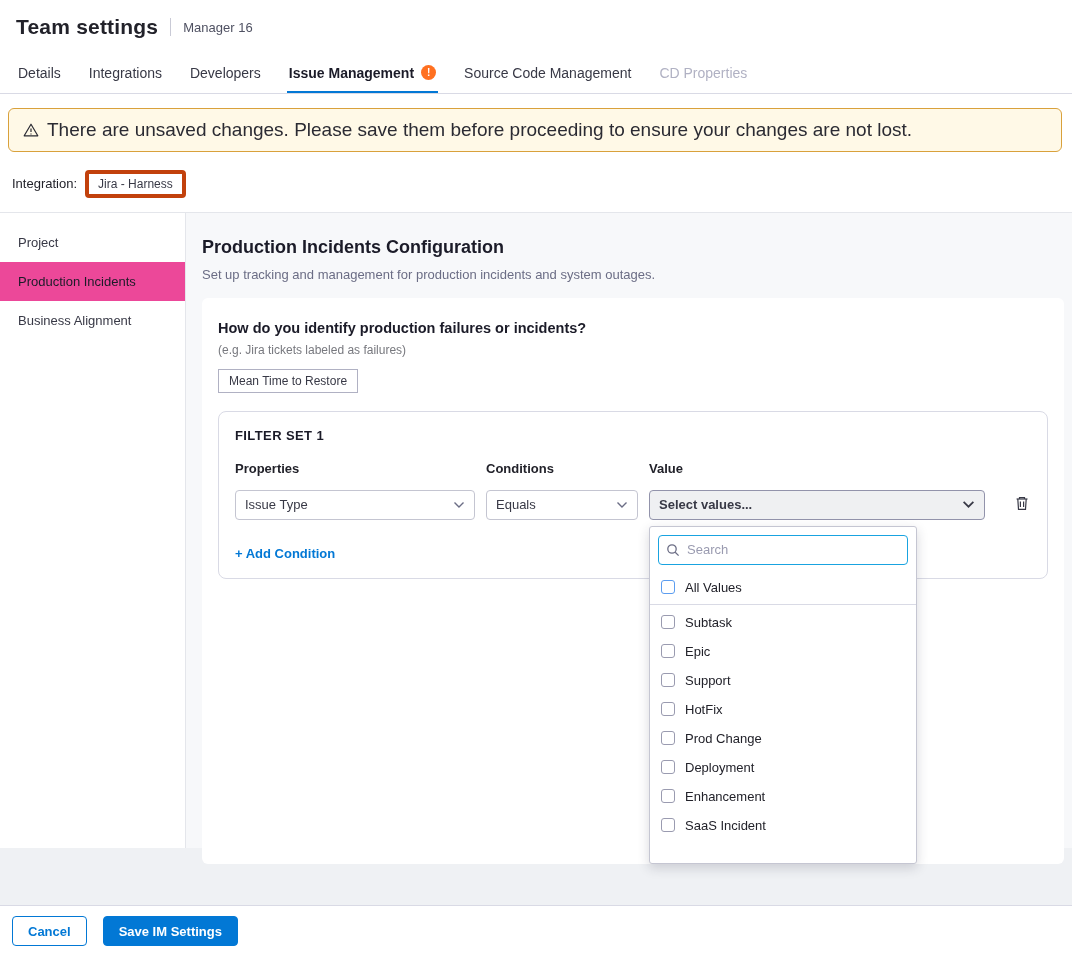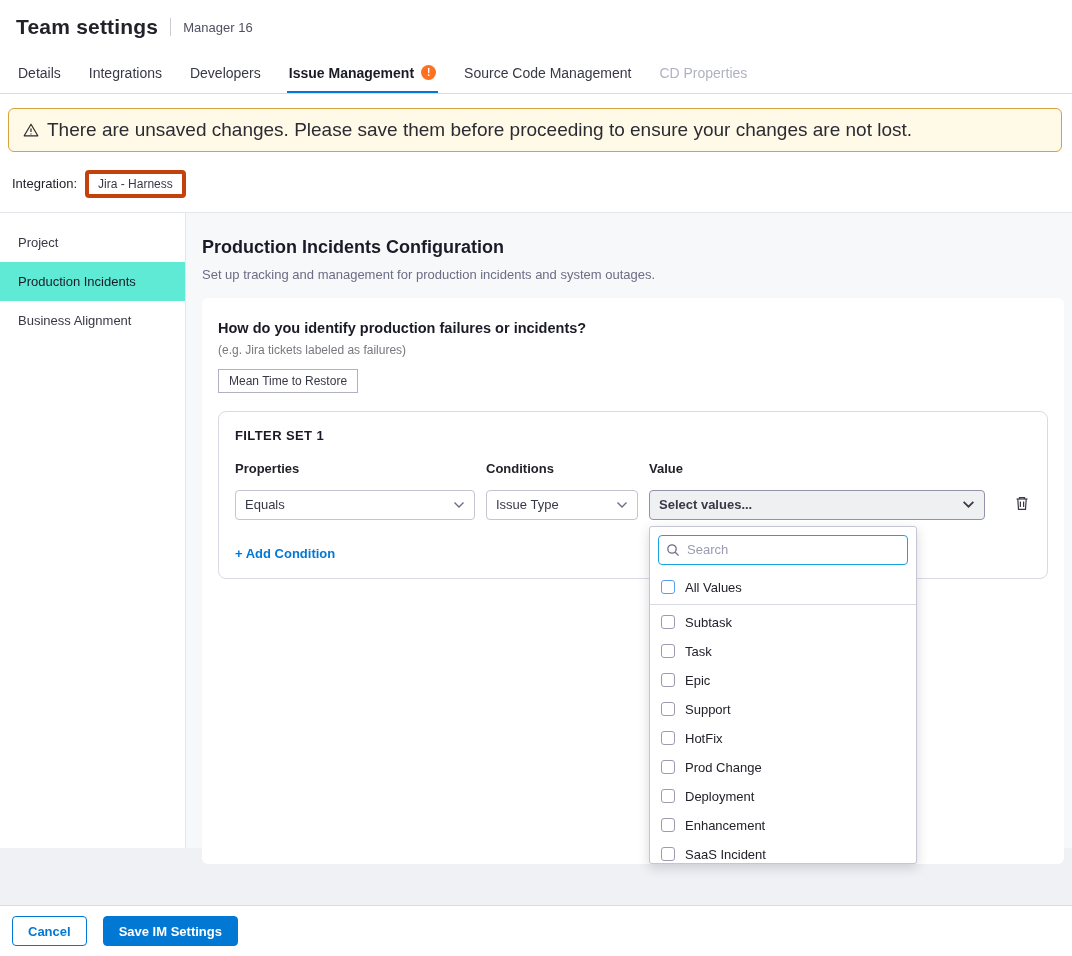--- a/index.html
+++ b/index.html
@@ -50,21 +50,21 @@
   }
   .integration-chip {
     border: 4px solid #c2410c; border-radius: 4px; padding: 3px 9px; font-size: 12px;
     color: #383946; background: #fff; cursor: pointer;
   }
 
   
   .body-row { display: flex; flex: 1 1 auto; min-height: 0; }
   .sidebar { width: 186px; flex: none; border-right: 1px solid #e4e6eb; padding-top: 10px; background: #fff; }
   .side-item { padding: 12px 18px; font-size: 13px; color: #383946; cursor: pointer; }
-  .side-item.active { background: #5eead4; color: #1b1b28; }
+  .side-item.active { background: #ec4899; color: #1b1b28; }
 
   .main { flex: 1 1 auto; background: #f7f8fa; padding: 24px 8px 0 16px; min-width: 0; }
   .main-title { font-size: 18px; font-weight: 700; color: #1b1b28; }
   .main-sub { font-size: 13px; color: #6b6d85; margin-top: 9px; }
 
   .card {
     background: #ffffff; border-radius: 6px; margin-top: 16px; padding: 22px 16px;
     min-height: 566px; position: relative;
   }
   .question { font-size: 14.5px; font-weight: 700; color: #1b1b28; }
@@ -200,30 +200,30 @@
         <div class="filter-set">
           <div class="fs-title">FILTER SET 1</div>
 
           <div class="fs-grid">
             <div class="col-label">Properties</div>
             <div class="col-label">Conditions</div>
             <div class="col-label">Value</div>
             <div class="col-label"></div>
 
             <div class="select">
-              <span>Equals</span>
+              <span>Issue Type</span>
               <span class="chev">
                 <svg width="12" height="8" viewBox="0 0 12 8" fill="none" stroke="currentColor" stroke-width="1.4">
                     <path d="M1.5 1.5 L6 6 L10.5 1.5"></path>
                   </svg>
               </span>
             </div>
 
             <div class="select">
-              <span>Issue Type</span>
+              <span>Equals</span>
               <span class="chev">
                 <svg width="12" height="8" viewBox="0 0 12 8" fill="none" stroke="currentColor" stroke-width="1.4">
                     <path d="M1.5 1.5 L6 6 L10.5 1.5"></path>
                   </svg>
               </span>
             </div>
 
             <div class="value-wrap">
               <div class="select value-select">
                 <span>Select values...</span>
@@ -246,24 +246,20 @@
                 </div>
 
                 <div class="dd-row select-all">
                   <span class="cb cb-blue"></span>
                   <span>All Values</span>
                 </div>
 
                 <div class="dd-row">
                   <span class="cb"></span>
                   <span>Subtask</span>
-                </div>
-                <div class="dd-row">
-                  <span class="cb"></span>
-                  <span>Task</span>
                 </div>
                 <div class="dd-row">
                   <span class="cb"></span>
                   <span>Epic</span>
                 </div>
                 <div class="dd-row">
                   <span class="cb"></span>
                   <span>Support</span>
                 </div>
                 <div class="dd-row">

